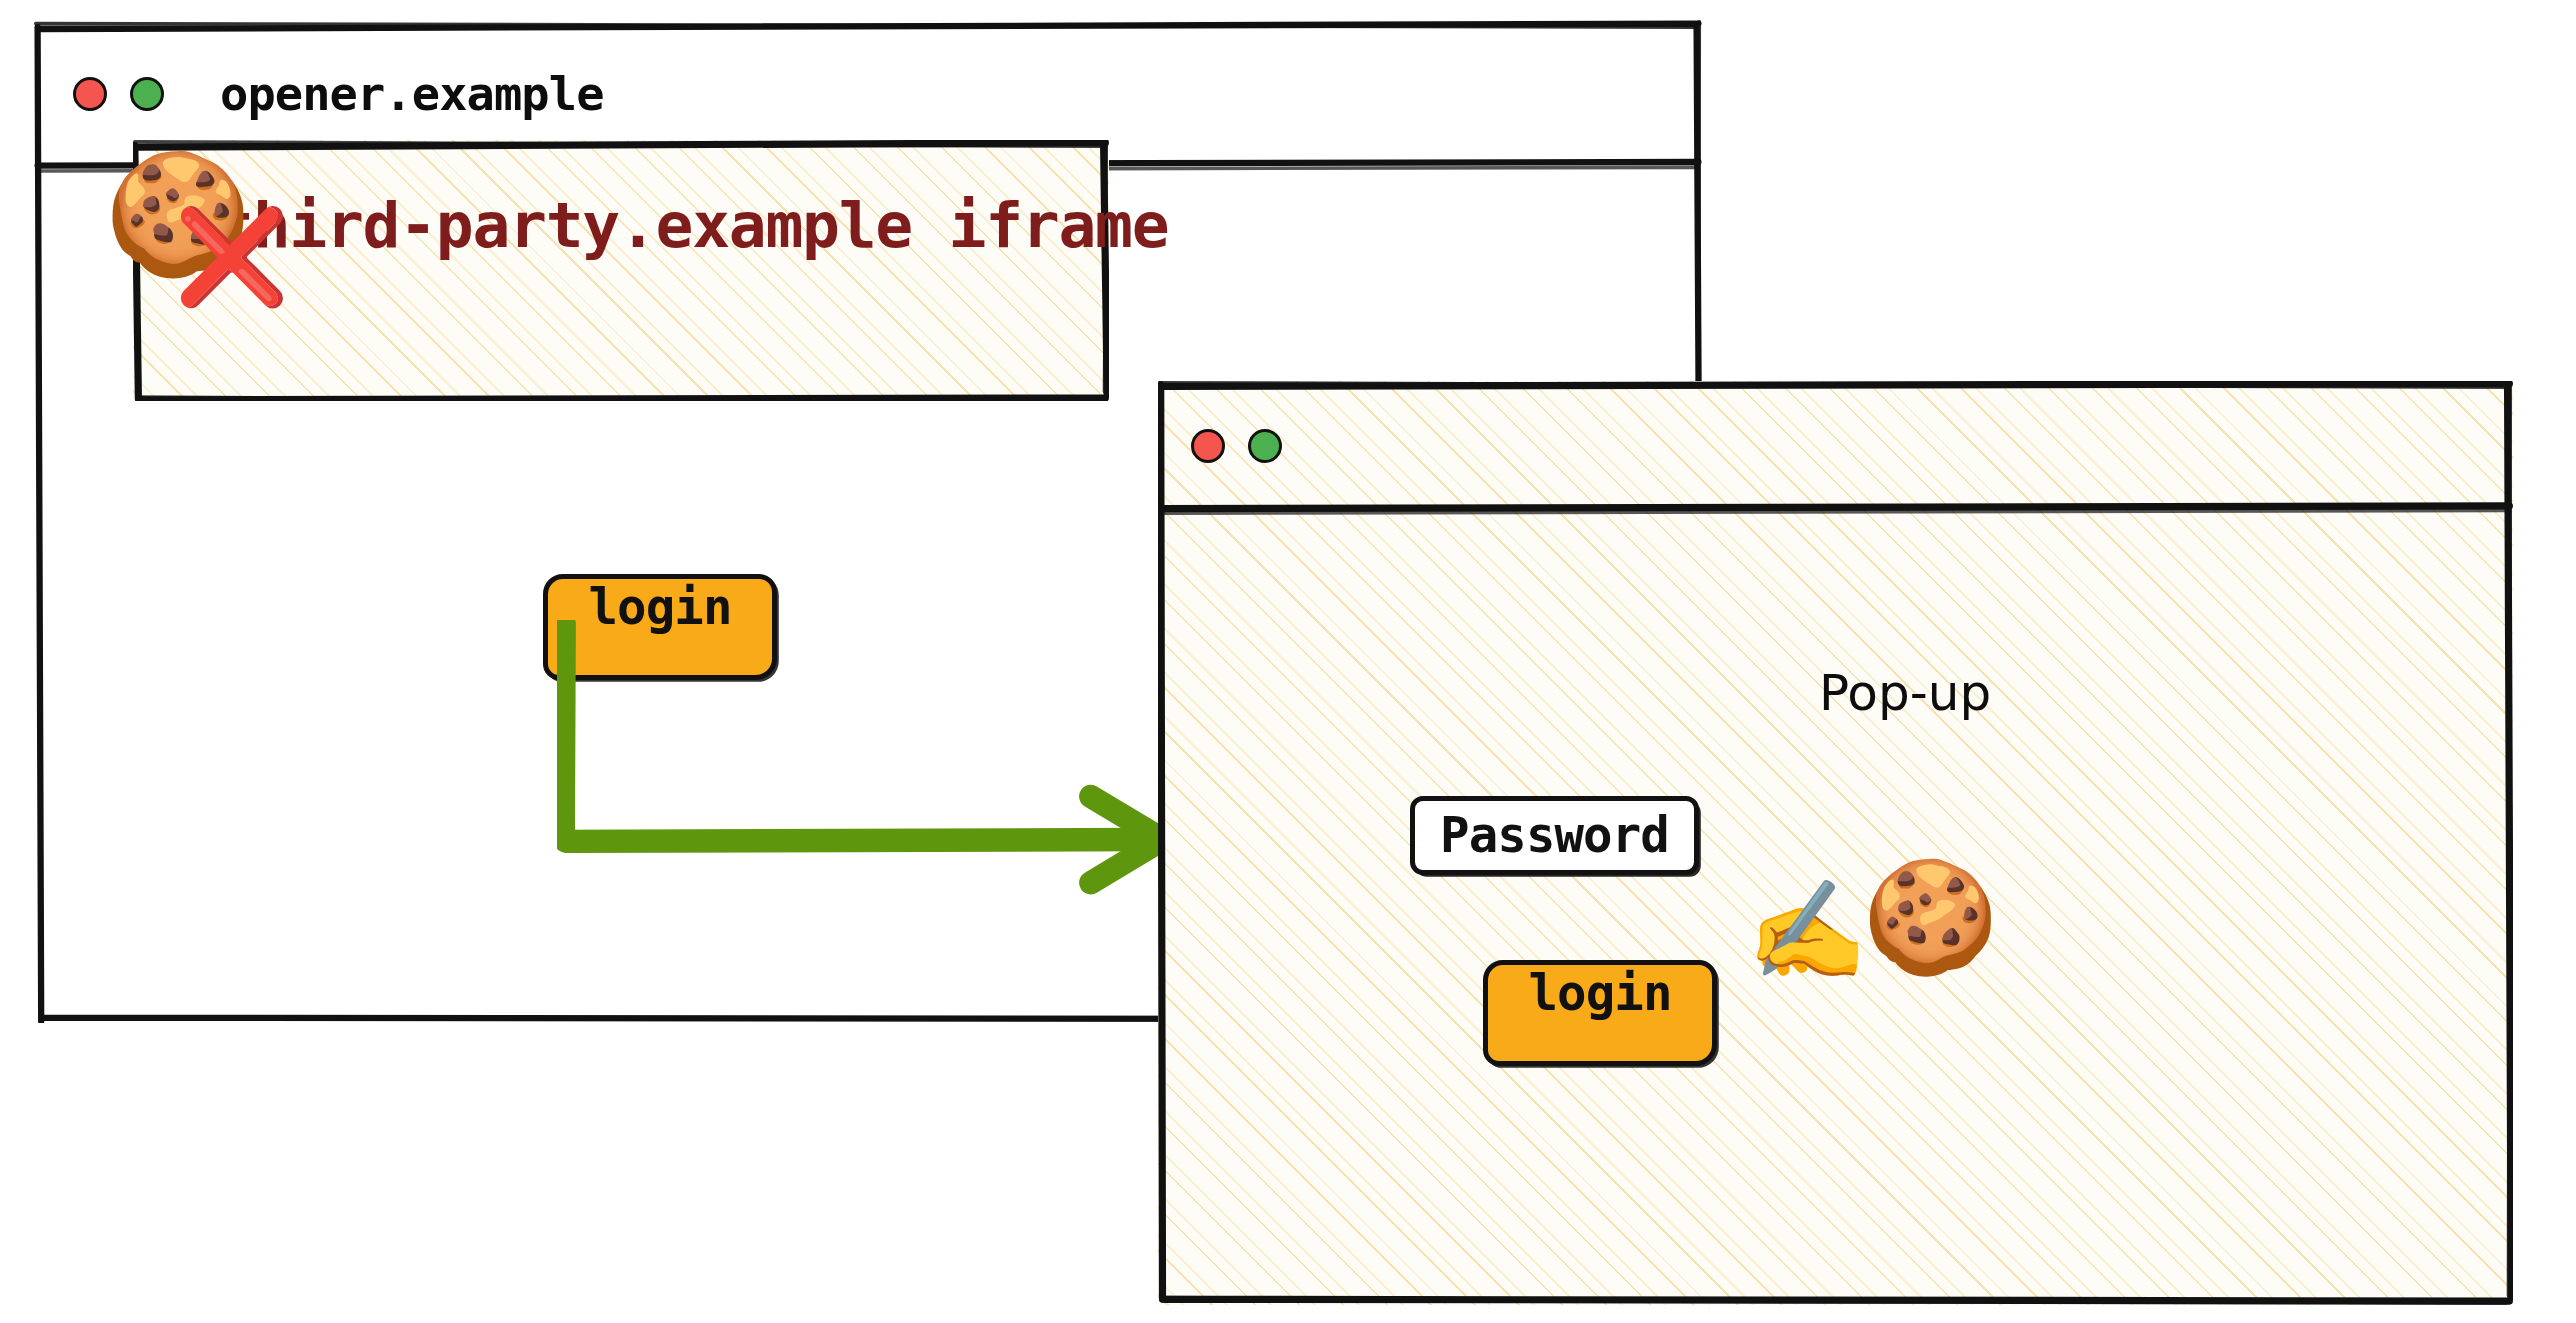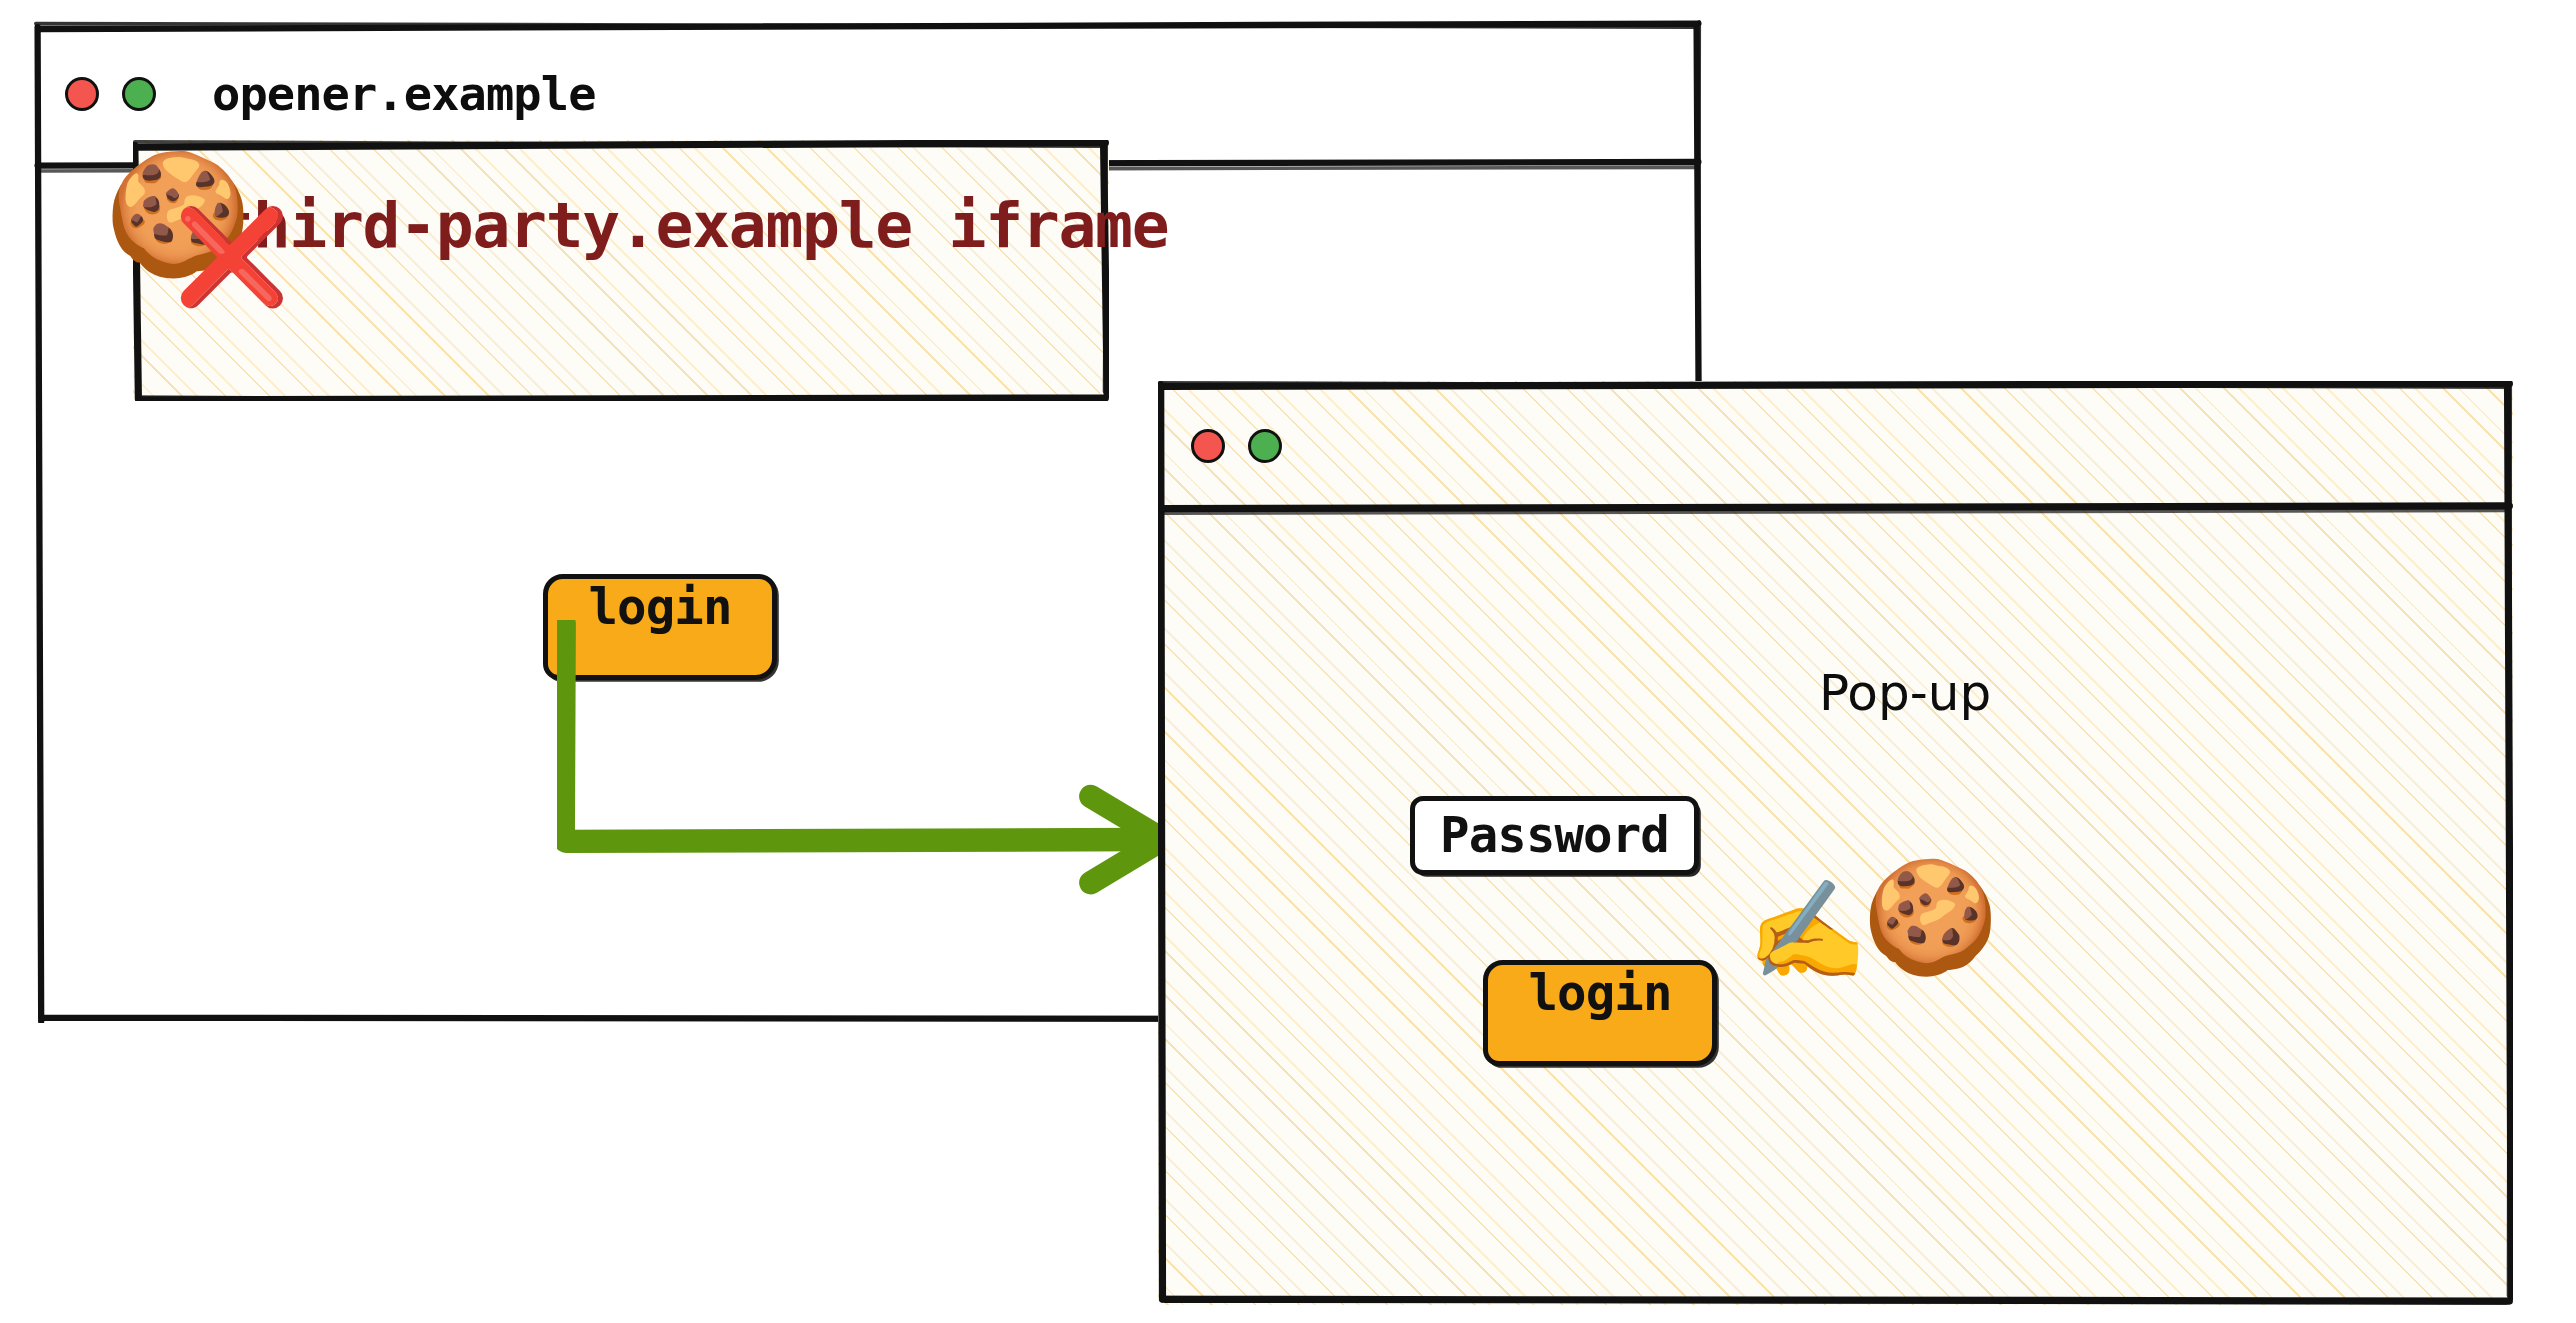--- a/index.html
+++ b/index.html
@@ -74,21 +74,21 @@
   
   #opener-window {
     left: 34px;
     top: 20px;
     width: 1668px;
     height: 1003px;
     background: #ffffff;
   }
   #opener-window .titlebar {
     height: 147px;
-    padding-left: 18px;
+    padding-left: 26px;
   }
   #opener-titlebar-dots {
     display: flex;
     gap: 23.4px;
     margin-left: 12.6px;
   }
   #opener-window .win-title { margin-left: 56px; }
 
   
   #iframe-panel {

